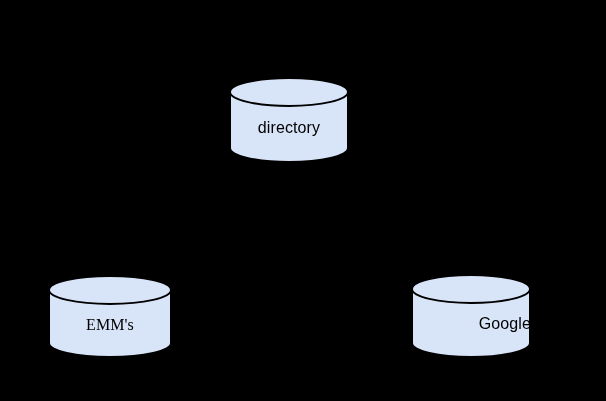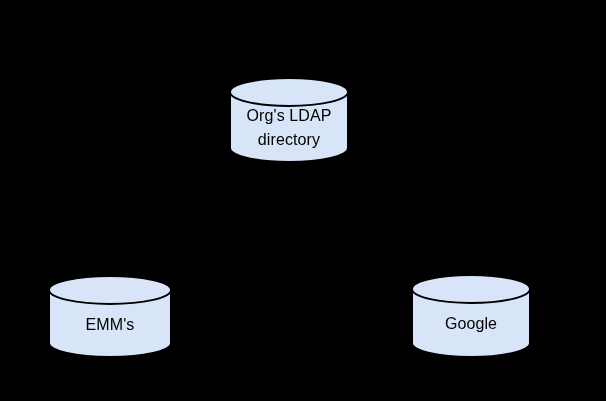--- a/index.html
+++ b/index.html
@@ -53,38 +53,37 @@
 <body style="background: rgb(0, 0, 0);">
 
 <div class="stage">
 
   <figure class="cylinder" style="left:229px; top:77px; width:120px; height:86px;">
     <svg width="120" height="86" viewBox="0 0 120 86" aria-hidden="true">
       <path class="cyl-body" d="M1,15 A59,14 0 0 1 119,15 L119,71 A59,14 0 0 1 1,71 Z" style="fill: rgb(216, 228, 248); stroke: rgb(0, 0, 0);"></path>
       <path class="cyl-rim" d="M1,15 A59,14 0 0 0 119,15" style="stroke: rgb(0, 0, 0);"></path>
     </svg>
     <figcaption class="label" style="color: rgb(0, 0, 0);">
-      <span>Org's LDAP</span>
       <span>directory</span>
     </figcaption>
   </figure>
 
   <figure class="cylinder" style="left:48px; top:275px; width:124px; height:83px;">
     <svg width="124" height="83" viewBox="0 0 124 83" aria-hidden="true">
       <path class="cyl-body" d="M1,15 A61,14 0 0 1 123,15 L123,68 A61,14 0 0 1 1,68 Z" style="fill: rgb(216, 228, 248); stroke: rgb(0, 0, 0);"></path>
       <path class="cyl-rim" d="M1,15 A61,14 0 0 0 123,15" style="stroke: rgb(0, 0, 0);"></path>
     </svg>
-    <figcaption class="label" style="color: rgb(0, 0, 0);">
+    <figcaption class="label" style="color: rgb(0, 0, 0); font-family: Liberation Serif, serif;">
       <span>EMM's</span>
     </figcaption>
   </figure>
 
   <figure class="cylinder" style="left:411px; top:274px; width:120px; height:84px;">
     <svg width="120" height="84" viewBox="0 0 120 84" aria-hidden="true">
       <path class="cyl-body" d="M1,15 A59,14 0 0 1 119,15 L119,69 A59,14 0 0 1 1,69 Z" style="fill: rgb(216, 228, 248); stroke: rgb(0, 0, 0);"></path>
       <path class="cyl-rim" d="M1,15 A59,14 0 0 0 119,15" style="stroke: rgb(0, 0, 0);"></path>
     </svg>
-    <figcaption class="label" style="color: rgb(0, 0, 0);">
+    <figcaption class="label" style="color: rgb(0, 0, 0); align-items: flex-end;">
       <span>Google</span>
     </figcaption>
   </figure>
 
 </div>
 
 </body></html>

